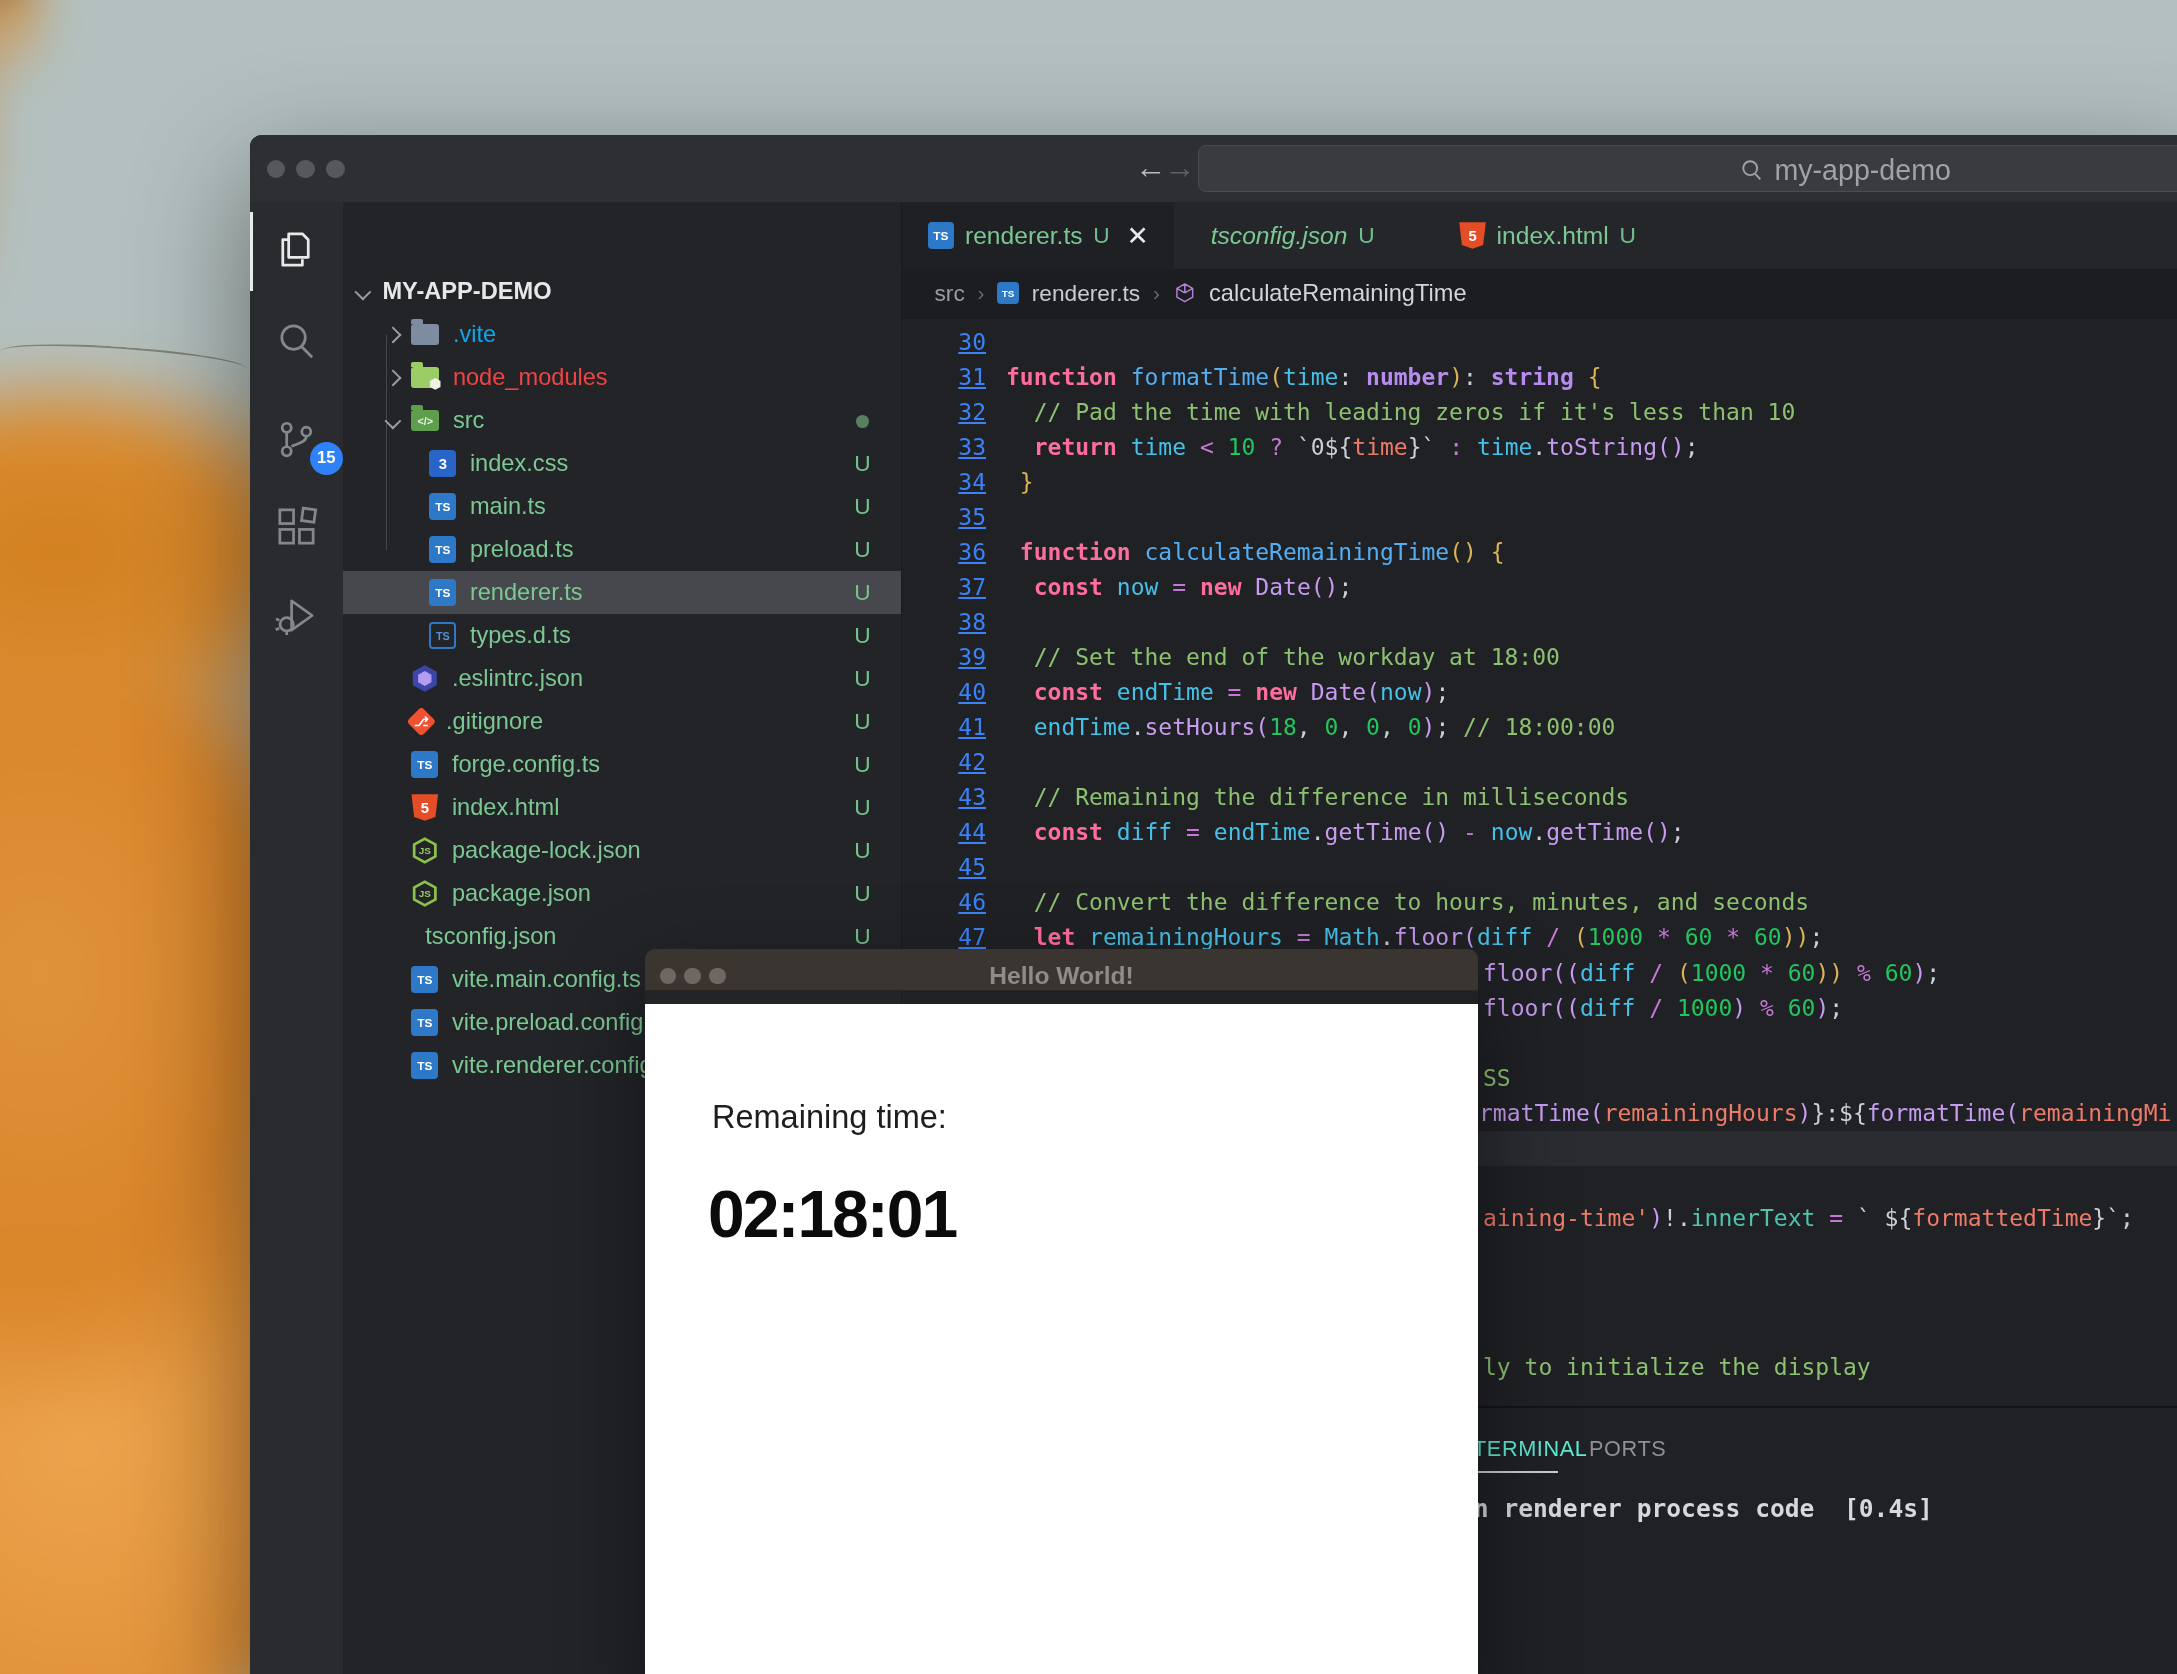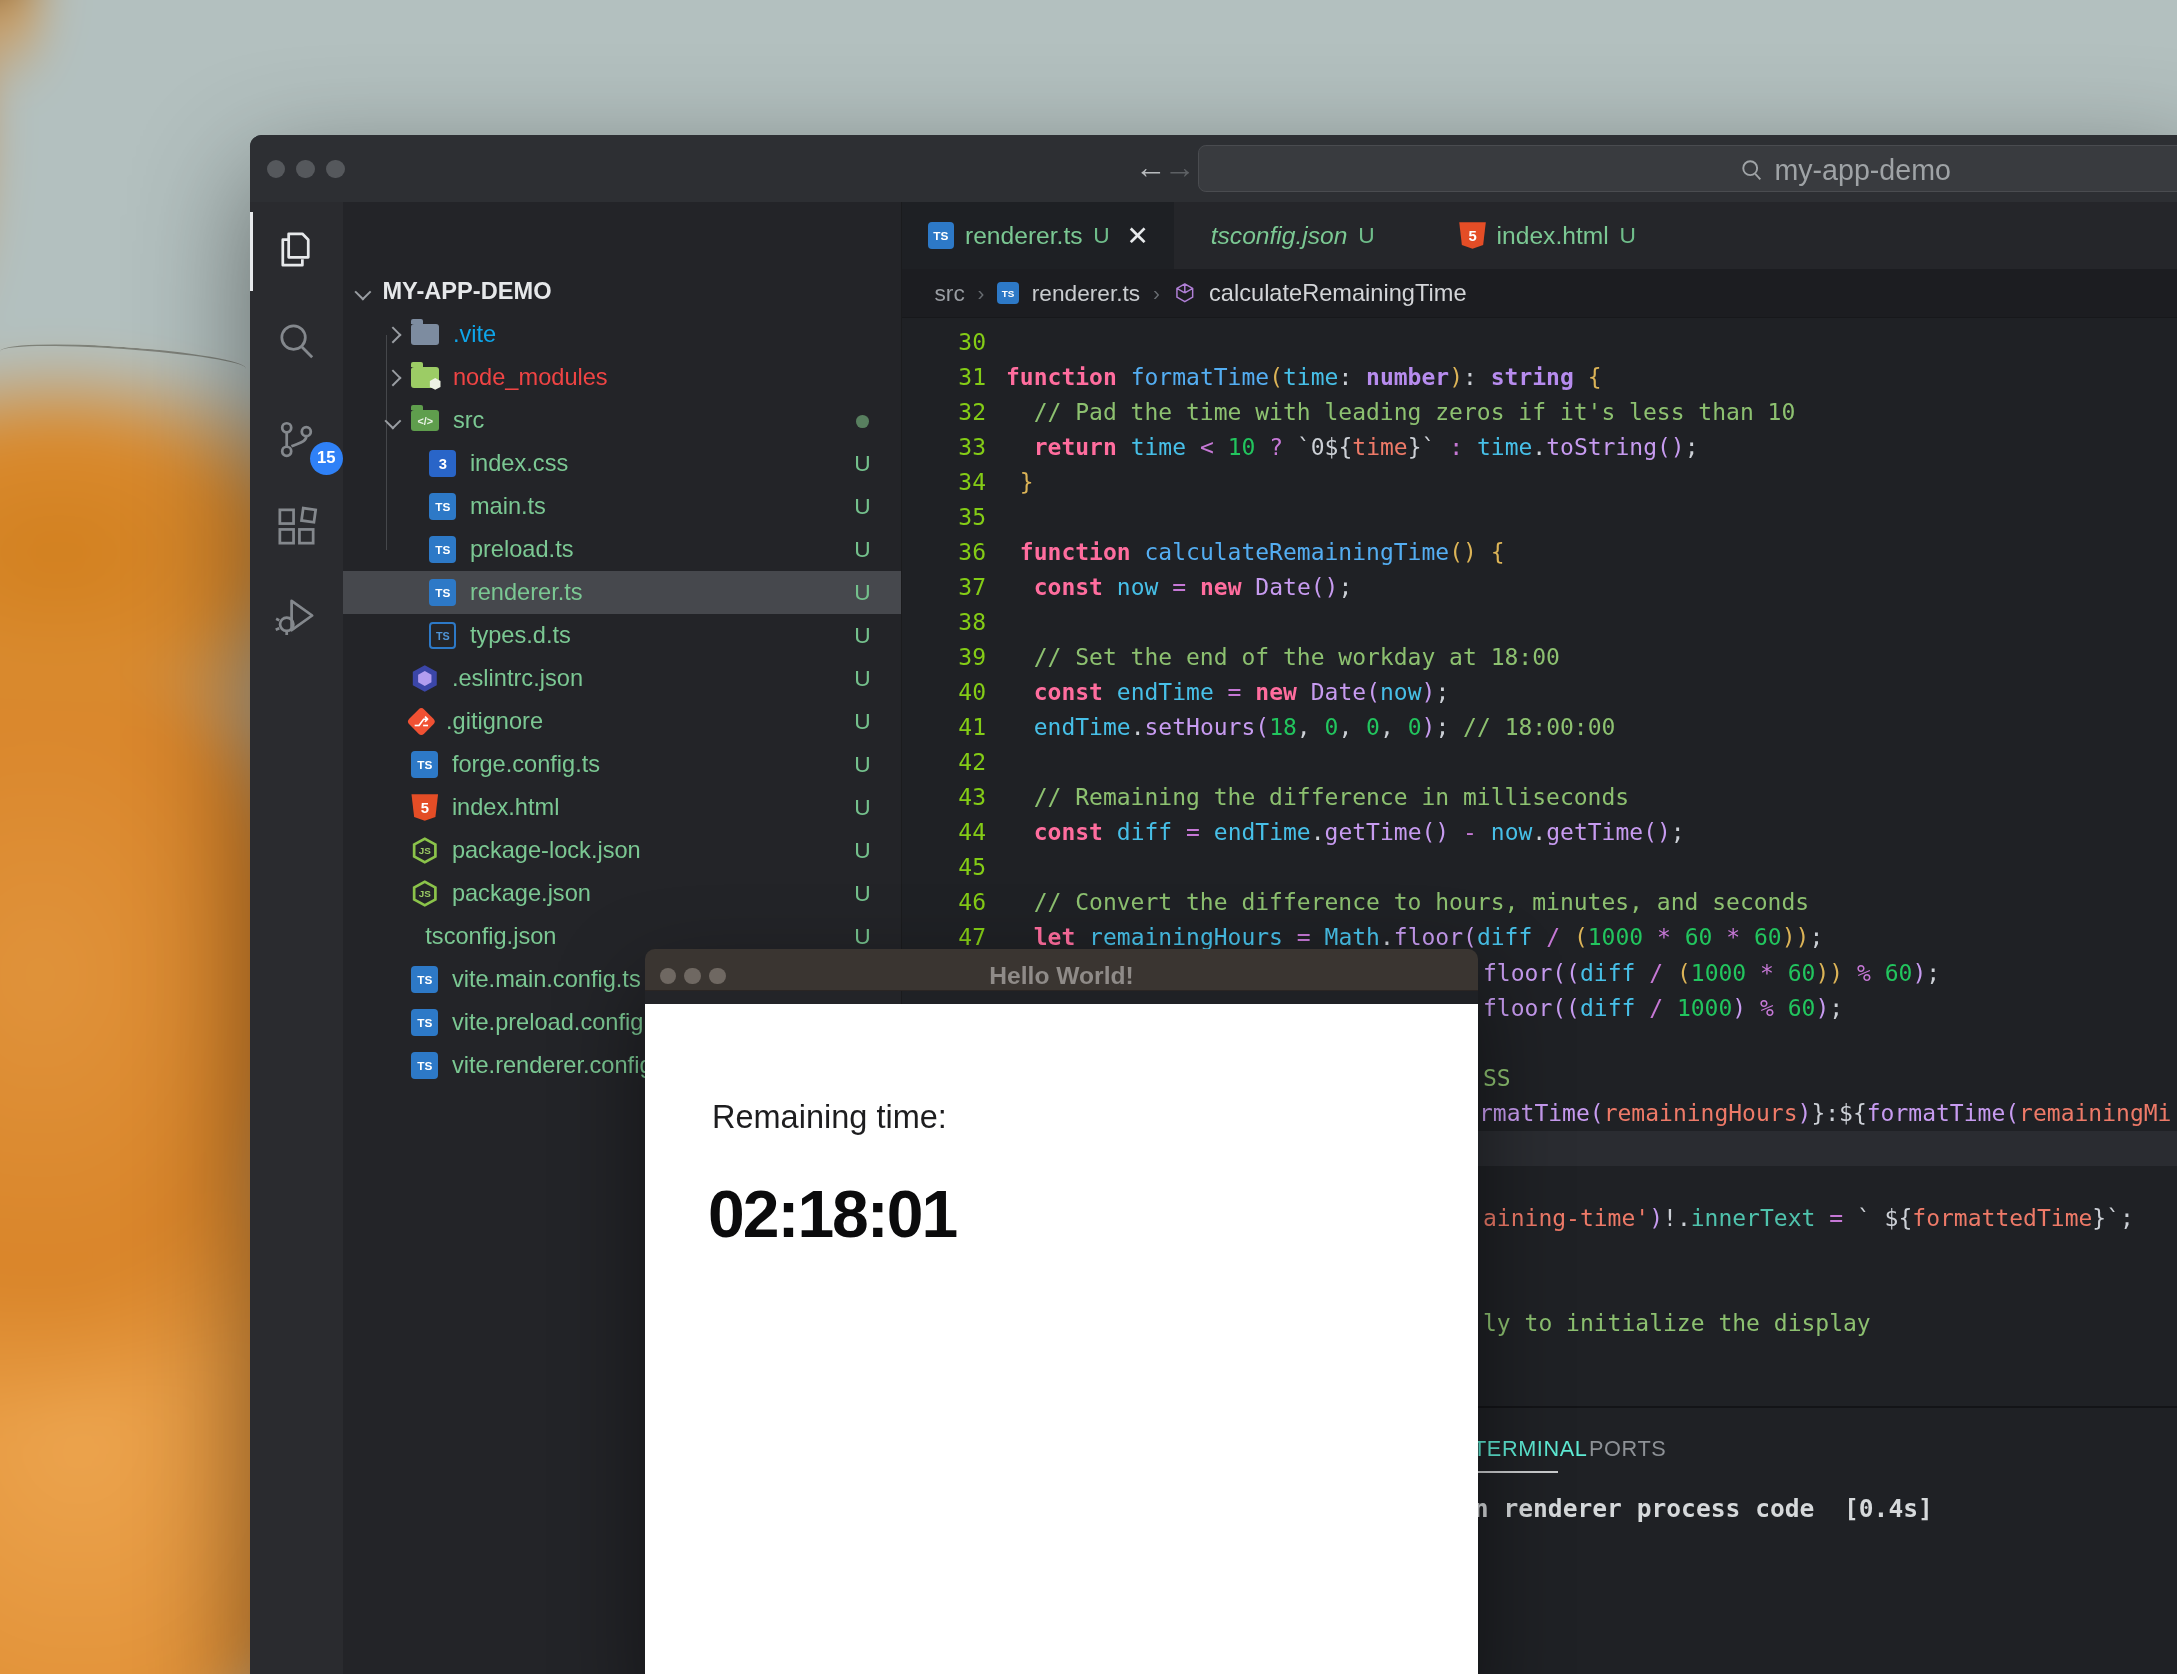--- a/index.html
+++ b/index.html
@@ -101,21 +101,21 @@
   .tab.italic .tlabel{font-style:italic;}
   .tab.gap{padding-left:59px;}
   #breadcrumbs{position:absolute;top:67px;left:0;right:0;height:49px;background:#1c1d21;
                border-bottom:1px solid #17181b;display:flex;align-items:center;gap:12.8px;
                padding-left:32.5px;font-size:22.7px;color:#999da2;}
   #breadcrumbs .sep{color:#686c71;font-size:20.7px;}
   #bc-file{color:#c9cccf;}  #bc-symbol{color:#d3d5d8;font-size:23.6px;}
   #code{position:absolute;top:116px;left:0;right:0;bottom:308px;overflow:hidden;
         font-family:"DejaVu Sans Mono",monospace;font-size:23px;line-height:35px;padding-top:6.9px;}
   .cl{display:flex;height:35px;white-space:pre;}
-  .cl .ln{width:84px;text-align:right;color:#84cc16;flex:none;}
+  .cl .ln{width:84px;text-align:right;color:#3b82f6;flex:none;text-decoration:underline;}
   .cl .lc{margin-left:20px;text-align:right;}
   #cursorline{position:absolute;left:0;right:0;height:35px;background:#2a2c31;}
   .frag{position:absolute;white-space:pre;}
   .kw{color:#ff6d9e;font-weight:bold;} .fn{color:#54aef2;} .me{color:#c79bf0;}
   .va{color:#47c0e8;} .nu{color:#22c55e;} .st{color:#ee7a68;} .co{color:#8dc170;}
   .pu{color:#ccd0d6;} .br{color:#dcb457;} .op{color:#c678d6;}
   .ty{color:#b78cee;font-weight:bold;} .te{color:#4fc3ad;}
   .vu{color:#47c0e8;border-bottom:2px solid rgba(71,192,232,.85);}
   
   #panel{position:absolute;left:0;right:0;bottom:0;height:308px;background:#1f2125;border-top:2px solid #131417;}
@@ -425,21 +425,21 @@
             <div class="cl"><span class="ln">43</span><span class="lc"><span class="co">  // Remaining the difference in milliseconds</span></span></div>
             <div class="cl"><span class="ln">44</span><span class="lc"><span class="pu">  </span><span class="kw">const</span><span class="pu"> </span><span class="va">diff</span><span class="pu"> </span><span class="op">=</span><span class="pu"> </span><span class="va">endTime</span><span class="pu">.</span><span class="me">getTime</span><span class="me">()</span><span class="pu"> </span><span class="op">-</span><span class="pu"> </span><span class="va">now</span><span class="pu">.</span><span class="me">getTime</span><span class="me">()</span><span class="pu">;</span></span></div>
             <div class="cl"><span class="ln">45</span><span class="lc"></span></div>
             <div class="cl"><span class="ln">46</span><span class="lc"><span class="co">  // Convert the difference to hours, minutes, and seconds</span></span></div>
             <div class="cl"><span class="ln">47</span><span class="lc"><span class="pu">  </span><span class="kw">let</span><span class="pu"> </span><span class="vu">remainingHours</span><span class="pu"> </span><span class="op">=</span><span class="pu"> </span><span class="va">Math</span><span class="pu">.</span><span class="me">floor</span><span class="me">(</span><span class="va">diff</span><span class="pu"> </span><span class="op">/</span><span class="pu"> </span><span class="br">(</span><span class="nu">1000</span><span class="pu"> </span><span class="op">*</span><span class="pu"> </span><span class="nu">60</span><span class="pu"> </span><span class="op">*</span><span class="pu"> </span><span class="nu">60</span><span class="br">))</span><span class="pu">;</span></span></div>
             <div class="frag" style="top: 638px; left: 581px;"><span class="me">floor</span><span class="me">((</span><span class="va">diff</span><span class="pu"> </span><span class="op">/</span><span class="pu"> </span><span class="br">(</span><span class="nu">1000</span><span class="pu"> </span><span class="op">*</span><span class="pu"> </span><span class="nu">60</span><span class="br">))</span><span class="pu"> </span><span class="op">%</span><span class="pu"> </span><span class="nu">60</span><span class="me">)</span><span class="pu">;</span></div>
             <div class="frag" style="top: 673px; left: 581px;"><span class="me">floor</span><span class="me">((</span><span class="va">diff</span><span class="pu"> </span><span class="op">/</span><span class="pu"> </span><span class="nu">1000</span><span class="me">)</span><span class="pu"> </span><span class="op">%</span><span class="pu"> </span><span class="nu">60</span><span class="me">)</span><span class="pu">;</span></div>
             <div class="frag" style="top: 743px; left: 581px;"><span class="co">SS</span></div>
             <div class="frag" style="top: 778px; left: 577px;"><span class="me">rmatTime</span><span class="me">(</span><span class="st">remainingHours</span><span class="me">)</span><span class="pu">}:${</span><span class="me">formatTime</span><span class="me">(</span><span class="st">remainingMi</span></div>
             <div class="frag" style="top: 883px; left: 581px;"><span class="st">aining-time'</span><span class="me">)</span><span class="pu">!.</span><span class="te">innerText</span><span class="pu"> </span><span class="op">=</span><span class="pu"> ` ${</span><span class="st">formattedTime</span><span class="pu">}`</span><span class="pu">;</span></div>
-            <div class="frag" style="top: 988px; left: 581px;"><span class="co">ly to initialize the display</span></div>
+            <div class="frag" style="top: 1032px; left: 581px;"><span class="co">ly to initialize the display</span></div>
           </div>
         <div id="panel">
           <span class="ptab" id="ptab-terminal">TERMINAL</span>
           <span class="ptab" id="ptab-ports">PORTS</span>
           <div id="ptab-underline"></div>
           <div id="pout">an renderer process code  [0.4s]</div>
         </div>
       </div>
     </div>
   </div>

